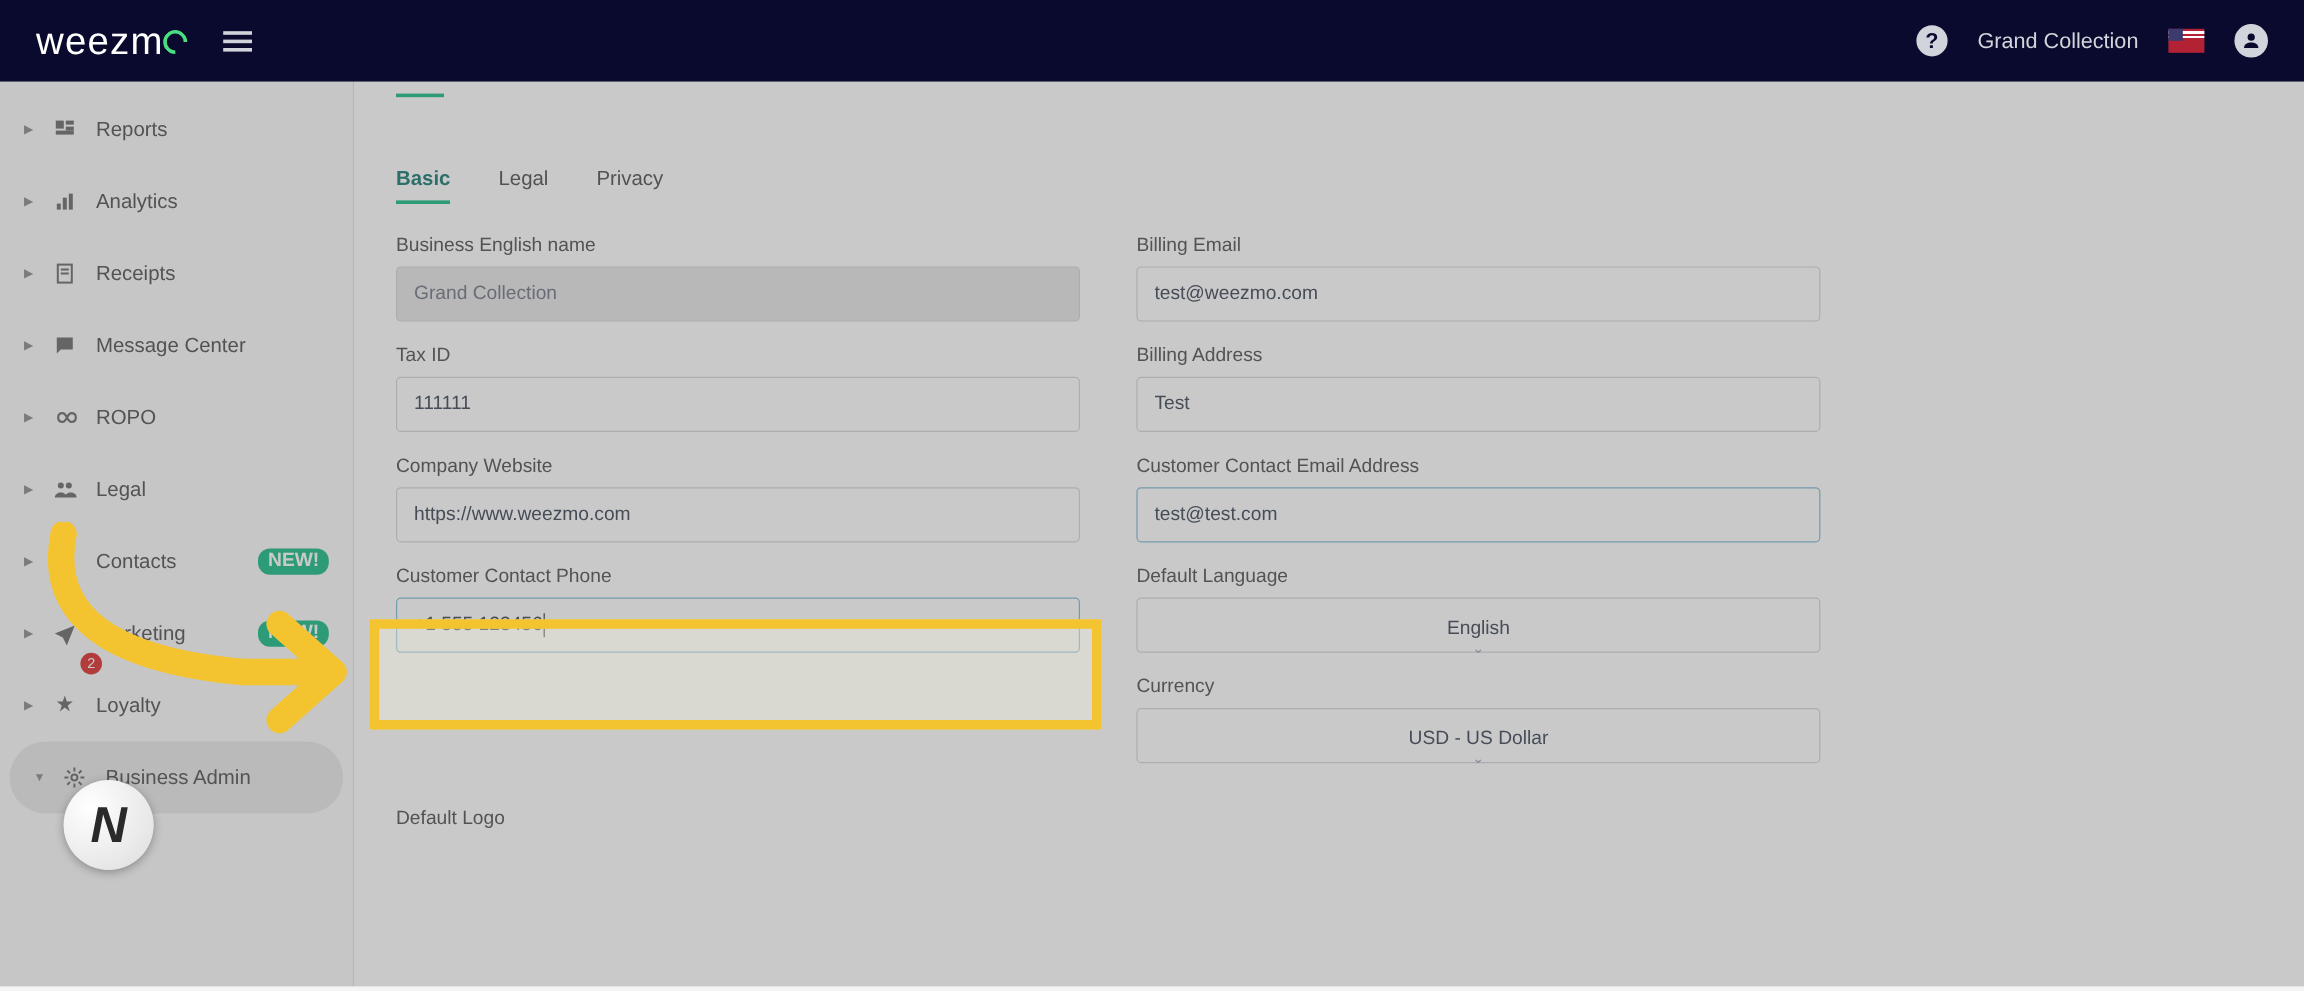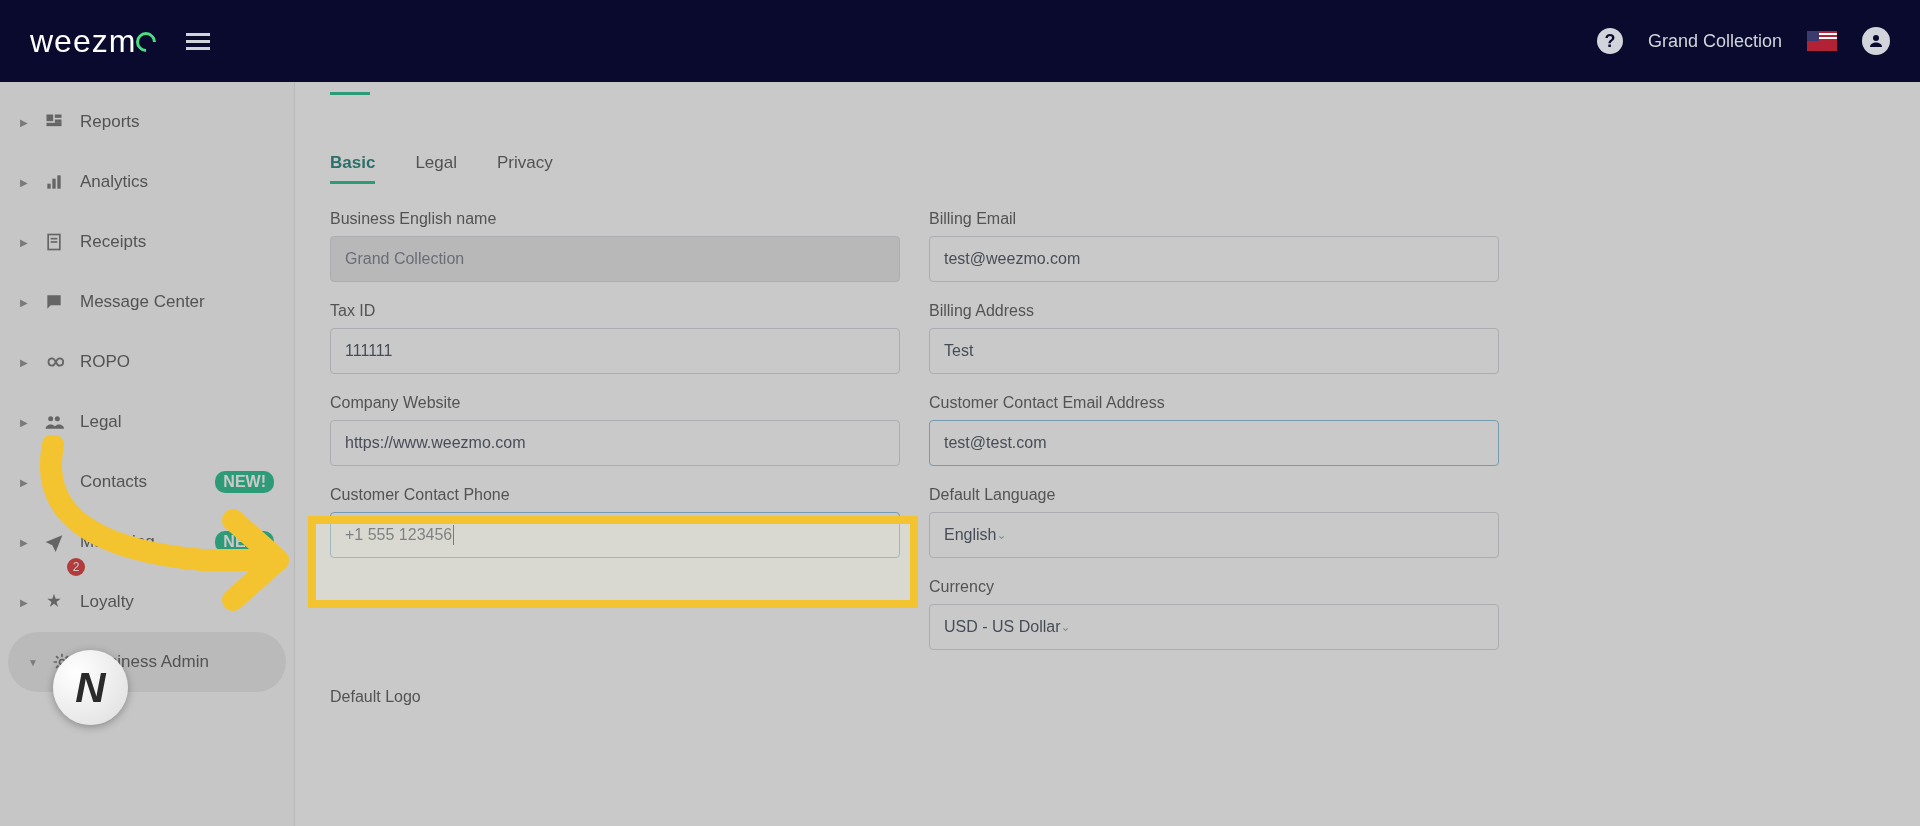--- a/index.html
+++ b/index.html
@@ -1,20 +1,20 @@
 <!DOCTYPE html>
 <html><head>
   <meta charset="utf-8">
   <style>
     * { margin: 0; padding: 0; box-sizing: border-box; }
     body { font-family: Arial, sans-serif; background: #f5f5f5; width: 1920px; height: 826px; overflow: hidden; position: relative; }
     
     .header {
       background: #0a0a2e;
-      height: 82px;
+      height: 68px;
       display: flex;
       align-items: center;
       padding: 0 30px;
       position: relative;
       z-index: 10;
     }
     .logo { color: white; font-size: 32px; font-weight: 300; letter-spacing: 1px; }
     .logo-o { color: #4ade80; display: inline-block; border: 3px solid #4ade80; border-radius: 50%; width: 20px; height: 20px; border-right-color: transparent; transform: rotate(45deg); }
     .hamburger { margin-left: 30px; cursor: pointer; }
     .hamburger-line { width: 24px; height: 3px; background: #d1d5db; margin: 4px 0; }
@@ -53,44 +53,45 @@
     .sidebar-label { flex: 1; }
     .new-badge { background: #10b981; color: white; font-size: 16px; font-weight: bold; padding: 2px 8px; border-radius: 10px; margin-left: 8px; }
     .notif-badge { position: absolute; background: #dc2626; color: white; font-size: 12px; width: 18px; height: 18px; border-radius: 50%; display: flex; align-items: center; justify-content: center; margin-left: -8px; margin-top: -24px; }
     
     .content { flex: 1; padding: 20px 35px; overflow-y: auto; background: white; }
     
     .subtabs { display: flex; gap: 40px; border-bottom: 1px solid transparent; margin-top: 50px; margin-bottom: 25px; }
     .subtab { padding: 8px 0; font-size: 17px; color: #4a4a4a; cursor: pointer; border-bottom: 3px solid transparent; }
     .subtab.active { color: #0f766e; font-weight: 700; border-bottom-color: #10b981; }
     
-    .form-grid { display: grid; grid-template-columns: 570px 570px; gap: 20px 29px; }
+    .form-grid { display: grid; grid-template-columns: 570px 570px; gap: 20px 47px; }
     .form-field { display: flex; flex-direction: column; }
     .form-label { font-size: 16px; color: #4a4a4a; margin-bottom: 8px; }
     .form-input {
       height: 46px;
       padding: 0 14px;
       font-size: 16px;
       border: 1px solid #d1d5db;
       border-radius: 4px;
       background: white;
       color: #374151;
     }
     .form-input.disabled { background: #e5e5e5; color: #6b7280; }
     .form-input.active-border { border-color: #7db8d8; }
     .form-select {
       height: 46px;
-      padding: 4px 14px;
+      padding: 16px 14px;
       font-size: 16px;
       border: 1px solid #d1d5db;
       border-radius: 4px;
       background: white;
       color: #374151;
       display: flex;
       align-items: center;
+      flex-direction: column;
     }
     .select-chevron { color: #9ca3af; font-size: 12px; }
     
     .highlight-box {
       position: absolute;
       border: 8px solid #f4c430;
       background: rgba(255, 255, 230, 0.3);
       z-index: 20;
       pointer-events: none;
     }

